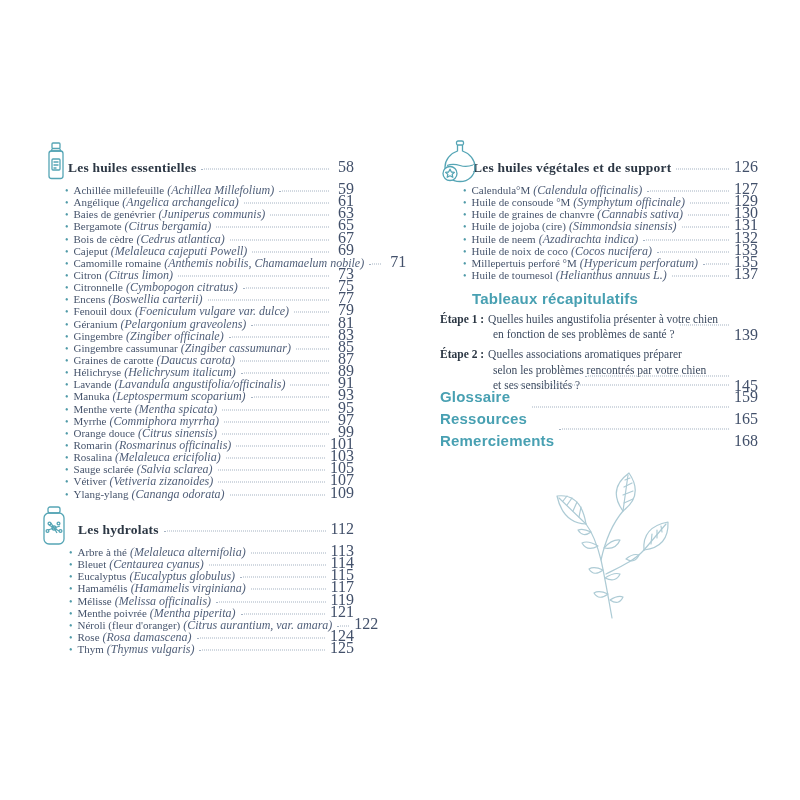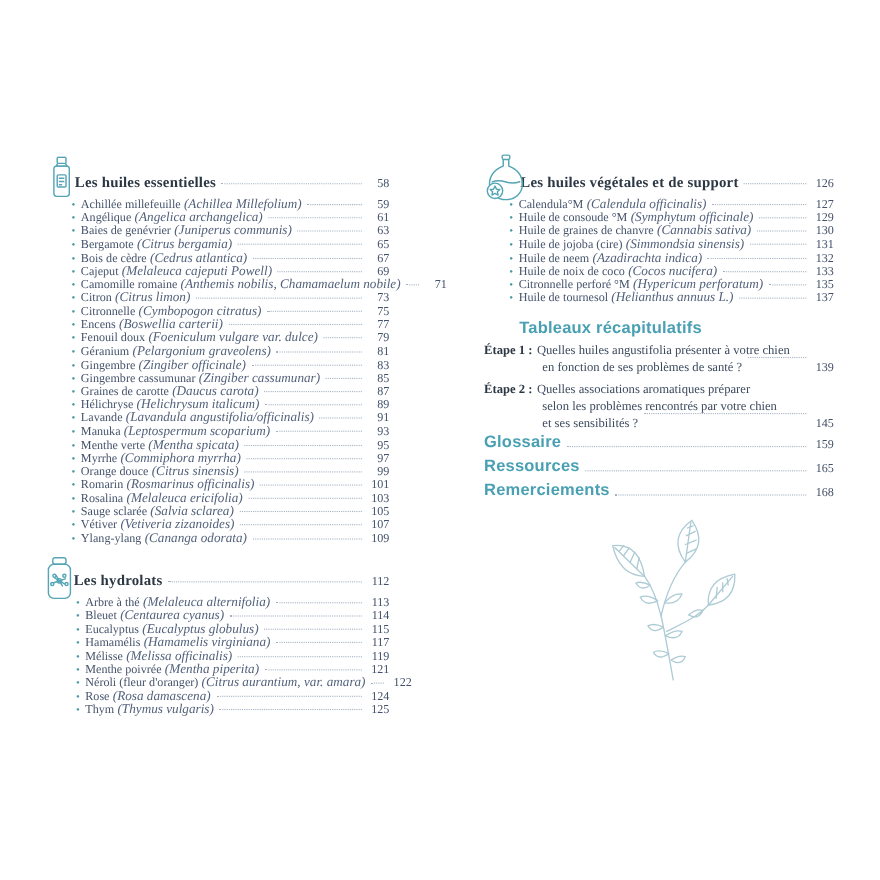--- a/index.html
+++ b/index.html
@@ -5,46 +5,46 @@
   html,body { margin:0; padding:0; background:#ffffff; }
   .page {
     position:relative; width:800px; height:676px; background:#ffffff;
     font-family:"Liberation Serif", serif; overflow:hidden;
   }
   
   .sec { position:absolute; }
   .head-row { display:flex; align-items:baseline; }
   .head-title { font-weight:bold; font-size:13.5px; color:#2c3744; letter-spacing:.2px; white-space:nowrap; }
   .dots { flex:1 1 auto; border-bottom:1.2px dotted #a4b2c2; margin:0 5px; transform:translateY(-2.5px); min-width:12px; }
-  .pgnum { font-size:11px; color:#42506a; text-align:right; min-width:20px; white-space:nowrap; }
+  .pgnum { font-size:16px; color:#42506a; text-align:right; min-width:20px; white-space:nowrap; }
   .toc-rows { margin-top:4px; }
   .toc-row { display:flex; align-items:baseline; height:12.15px; color:#46546c; }
   .bullet { color:#4f9aa8; font-size:10px; margin-right:5px; line-height:1; }
   .iname { font-size:11px; white-space:nowrap; }
   .latin { font-style:italic; font-size:12px; color:#51607a; margin-left:3px; white-space:nowrap; }
   .sec-icon { position:absolute; }
   
   #sec-ess { left:46px; top:140px; width:308px; }
   #sec-ess .head-row { margin:18px 0 2px 0; padding-left:22px; }
   #sec-ess .toc-rows { padding-left:19px; }
   #sec-hyd { left:46px; top:504px; width:308px; }
-  #sec-hyd .head-row { margin:16px 0 2px 0; padding-left:21px; }
+  #sec-hyd .head-row { margin:16px 0 2px 0; padding-left:32px; }
   #sec-hyd .toc-rows { padding-left:23px; }
   
   #sec-veg { left:440px; top:140px; width:318px; }
   #sec-veg .head-row { margin:18px 0 2px 0; padding-left:33px; }
   #sec-veg .toc-rows { padding-left:23px; }
   #sec-tab { left:440px; top:290px; width:318px; }
   .teal-title { font-family:"Liberation Sans", sans-serif; font-weight:bold; font-size:15px; color:#48a0b2; letter-spacing:.2px;margin-left:32px; }
   .step { margin-top:5px; font-size:11.5px; color:#3c4a5f; }
   .step-line { line-height:15.2px; display:flex; align-items:flex-start; }
   .step-label { font-weight:bold; color:#2c3744; white-space:nowrap; margin-right:4px; }
   .step-cont { padding-left:53px; }
   #sec-links { left:440px; top:388px; width:318px; }
-  .link-row { display:flex; align-items:flex-end; height:22px; }
+  .link-row { display:flex; align-items:flex-start; height:22px; }
   .link-title { font-family:"Liberation Sans", sans-serif; font-weight:bold; font-size:15px; color:#48a0b2; letter-spacing:.2px; white-space:nowrap; }
   .link-row .dots { transform:translateY(-3.5px); }
   
   #plant { position:absolute; left:534px; top:466px; }
 </style>
 </head>
 <body>
 
 <div class="page">
 
@@ -429,21 +429,21 @@
         <div class="toc-row">
           <span class="bullet">•</span>
           <span class="iname">Huile de noix de coco</span>
           <span class="latin">(Cocos nucifera)</span>
           <span class="dots"></span>
           <span class="pgnum">133</span>
         </div>
 
         <div class="toc-row">
           <span class="bullet">•</span>
-          <span class="iname">Citronnelle perforé °M</span>
+          <span class="iname">Millepertuis perforé °M</span>
           <span class="latin">(Hypericum perforatum)</span>
           <span class="dots"></span>
           <span class="pgnum">135</span>
         </div>
 
         <div class="toc-row">
           <span class="bullet">•</span>
           <span class="iname">Huile de tournesol</span>
           <span class="latin">(Helianthus annuus L.)</span>
           <span class="dots"></span>

